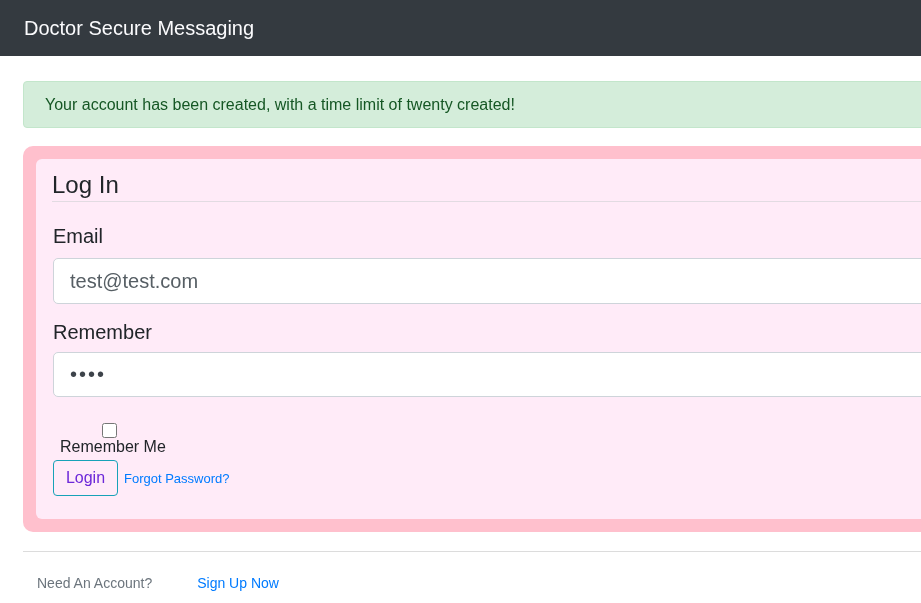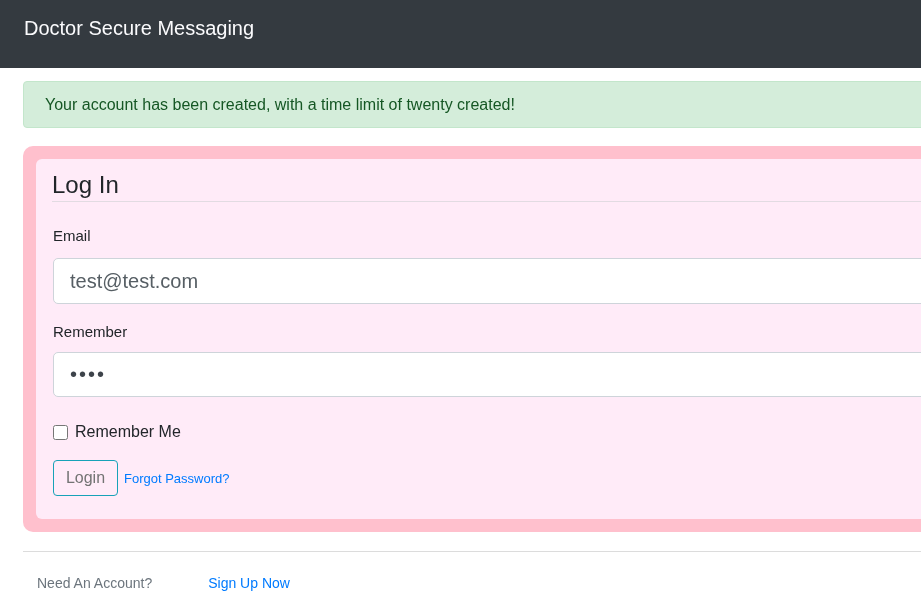--- a/index.html
+++ b/index.html
@@ -1,20 +1,20 @@
 <!DOCTYPE html>
 <html><head>
 <meta charset="utf-8">
 <style>
   * { margin: 0; padding: 0; box-sizing: border-box; }
   html, body { width: 921px; height: 603px; overflow: hidden; background: #ffffff;
     font-family: "Liberation Sans", sans-serif; position: relative; }
 
   
-  .navbar { position: absolute; top: 0; left: 0; width: 921px; height: 68px;
+  .navbar { position: absolute; top: 0; left: 0; width: 921px; height: 56px;
     background: #343a40; display: flex; align-items: center; }
   .navbar-brand { position: absolute; left: 24px; top: 0; height: 56px;
     display: flex; align-items: center; color: #fbfbfd; font-size: 20px;
     text-decoration: none; cursor: pointer; }
   .nav-link-home { position: absolute; left: 287px; top: 0; height: 56px;
     display: flex; align-items: center; color: rgba(255,255,255,0.75);
     font-size: 16px; text-decoration: none; cursor: pointer; }
 
   
   .alert-success { position: absolute; left: 23px; top: 81px; width: 1120px;
@@ -25,55 +25,55 @@
   
   .card-outer { position: absolute; left: 23px; top: 146px; width: 1120px;
     height: 386px; background: #ffc0cd; border-radius: 10px; }
   .card-inner { position: absolute; left: 13px; top: 13px; right: 13px;
     bottom: 13px; background: #ffebf8; border-radius: 6px; }
 
   .legend { position: absolute; left: 16px; right: 0; top: 9px;
     font-size: 24px; line-height: 33px; color: #212529;
     border-bottom: 1px solid #e2dbe2; }
 
-  .field-label { position: absolute; left: 17px; font-size: 15px;
+  .field-label { position: absolute; left: 17px; font-size: 20px;
     line-height: 24px; color: #212529; }
   .label-email { top: 65px; }
   .label-password { top: 161px; }
 
   .form-input { position: absolute; left: 17px; right: 0; height: 46px;
     background: #ffffff; border: 1px solid #ced4da; border-radius: 5px;
     font-size: 20px; padding: 0 16px; color: #565e64; outline: none;
     font-family: "Liberation Sans", sans-serif; }
   .input-email { top: 99px; }
   .input-password { top: 193px; height: 45px; color: #3d434a;
     letter-spacing: 2px; }
 
   .remember-row { position: absolute; left: 17px; top: 264px; display: flex;
-    align-items: center; }
+    align-items: center; flex-direction: column; }
   .remember-checkbox { width: 15px; height: 15px; margin: 0; cursor: pointer;
     accent-color: #ffffff; }
   .remember-label { margin-left: 7px; font-size: 16px; color: #212529;
     cursor: default; }
 
   .action-row { position: absolute; left: 17px; top: 301px; display: flex;
     align-items: center; }
   .login-btn { width: 65px; height: 36px; background: transparent;
-    border: 1px solid #17a2b8; border-radius: 4px; color: #737373;
+    border: 1px solid #17a2b8; border-radius: 4px; color: #6d28d9;
     font-size: 16px; cursor: pointer; font-family: "Liberation Sans", sans-serif; }
   .forgot-link { margin-left: 6px; font-size: 13px; color: #007bff;
     text-decoration: none; cursor: pointer; }
 
   
   .footer-divider { position: absolute; left: 23px; top: 551px; width: 1120px;
     height: 0; border-top: 1px solid #dcdcdc; }
   .footer-row { position: absolute; left: 37px; top: 575px; display: flex;
     align-items: baseline; font-size: 14px; gap: 28px; }
   .footer-prompt { color: #6c757d; }
-  .signup-link { margin-left: 28px; color: #007bff; text-decoration: none;
+  .signup-link { margin-left: 17px; color: #007bff; text-decoration: none;
     cursor: pointer; }
 </style>
 </head>
 <body>
 
 <nav class="navbar">
   <a class="navbar-brand">Doctor Secure Messaging</a>
 </nav>
 
 <div class="alert-success">

